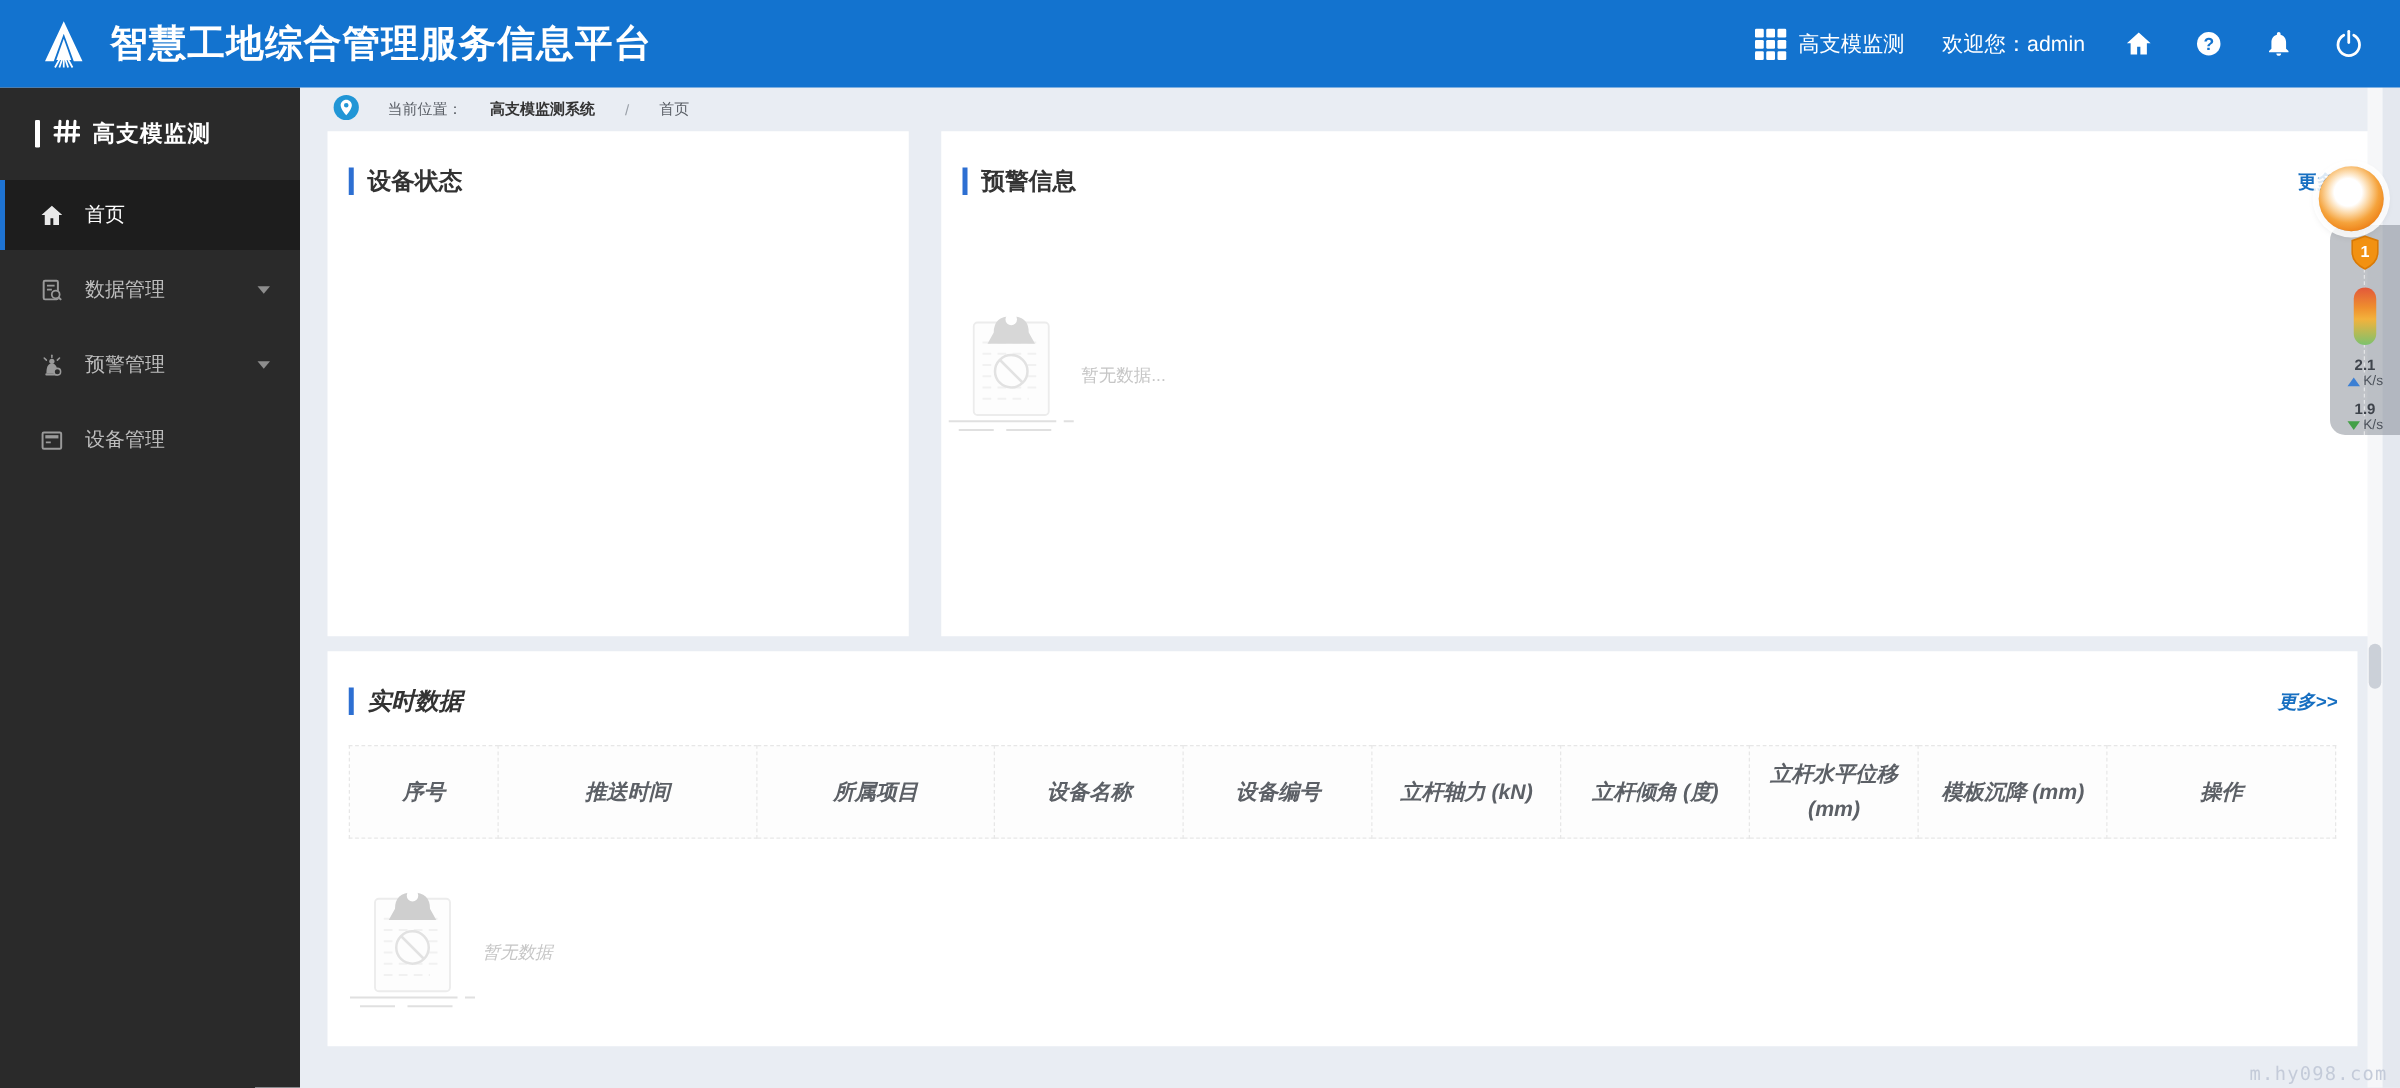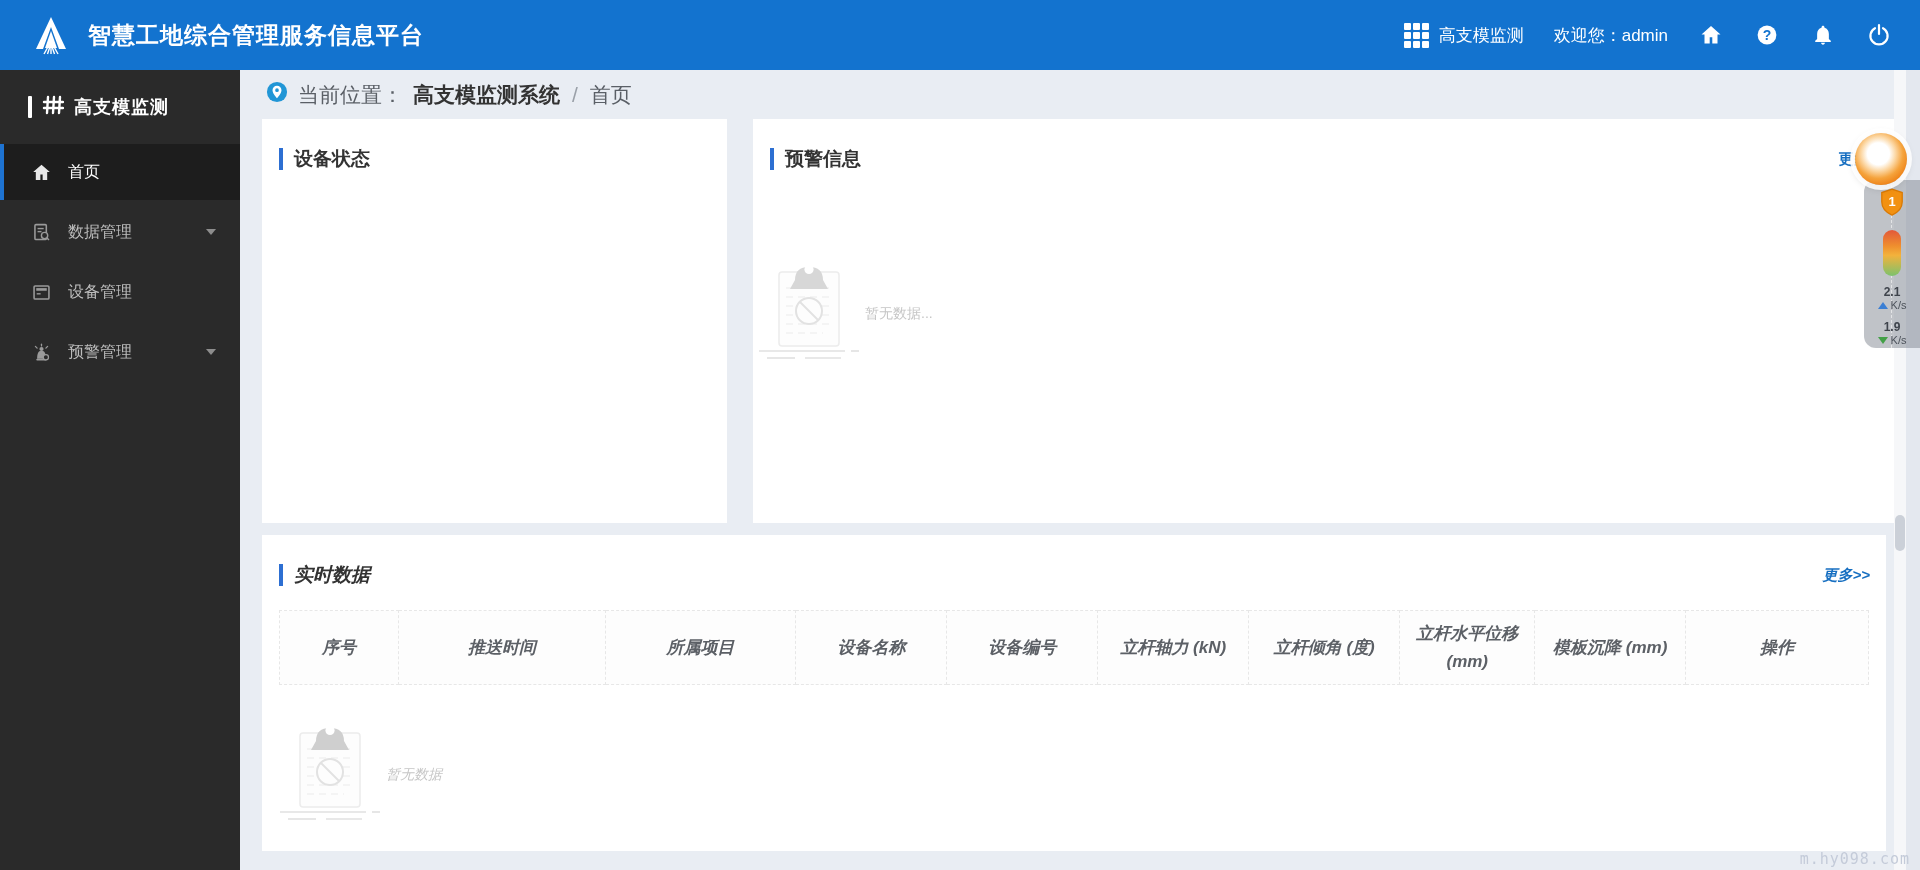--- a/index.html
+++ b/index.html
@@ -5,21 +5,21 @@
   * { margin:0; padding:0; box-sizing:border-box; }
   html,body { width:1920px; height:870px; overflow:hidden;
     font-family:"Liberation Sans","DejaVu Sans",sans-serif; background:#e9edf3; }
 
   
   .top-header { position:absolute; left:0; top:0; width:1920px; height:70px;
     background:#1373cf; display:flex; align-items:center; justify-content:space-between;
     padding:0 28px 0 30px; z-index:5; }
   .header-left { display:flex; align-items:center; gap:16px; }
   .logo-icon svg { display:block; }
-  .header-title { color:#fff; font-size:23px; font-weight:bold; letter-spacing:1px; }
+  .header-title { color:#fff; font-size:30px; font-weight:bold; letter-spacing:1px; }
   .header-right { display:flex; align-items:center; gap:30px; }
   .app-switcher { display:flex; align-items:center; gap:10px; color:#fff; font-size:17px; cursor:pointer; }
   .app-grid { display:grid; grid-template-columns:repeat(3,7px); grid-auto-rows:7px; gap:2px; }
   .app-grid span { background:#fff; border-radius:1px; }
   .welcome { color:#fff; font-size:17px; }
   .welcome b { font-weight:normal; }
   .hdr-ico { width:26px; height:26px; display:flex; align-items:center; justify-content:center; cursor:pointer; }
 
   
   .sidebar { position:absolute; left:0; top:70px; width:240px; height:800px; background:#2a2a2a; z-index:4; }
@@ -30,22 +30,22 @@
     color:#bdbdbd; font-size:16px; cursor:pointer; margin-bottom:4px; }
   .menu-item .mi-label { flex:1; }
   .menu-item.active { background:#1d1d1d; color:#fff; }
   .menu-item.active::before { content:""; position:absolute; left:0; top:0; bottom:0; width:4px; background:#1e73d2; }
   .mi-icon { width:22px; height:22px; display:flex; align-items:center; justify-content:center; }
   .caret-down { width:0; height:0; border-left:5px solid transparent; border-right:5px solid transparent;
     border-top:6px solid #8d8d8d; margin-right:24px; }
 
   
   .content { position:absolute; left:240px; top:70px; width:1680px; height:800px; background:#e9edf3; }
-  .breadcrumb { height:49px; display:flex; align-items:center; padding-left:26px; gap:10px;
-    font-size:21px; color:#5a5f66; }
+  .breadcrumb { height:35px; display:flex; align-items:center; padding-left:26px; gap:22px;
+    font-size:12px; color:#5a5f66; }
   .breadcrumb .bc-root { font-weight:bold; color:#333; cursor:pointer; }
   .breadcrumb .bc-sep { color:#9aa0a8; margin:0 2px; }
   .breadcrumb .bc-cur { color:#5a5f66; cursor:pointer; }
 
   .cards-row { display:flex; padding:0 18px 0 22px; gap:26px; height:404px; }
   .card { background:#fff; }
   .card-head { display:flex; align-items:center; padding:27px 16px 0 17px; }
   .head-bar { width:4px; height:22px; background:#2d6fd2; margin-right:11px; }
   .card-title { font-size:19px; font-weight:bold; color:#333; flex:1; }
   .more-link { font-size:15px; font-weight:bold; color:#176fc1; cursor:pointer; white-space:nowrap; }
@@ -187,44 +187,44 @@
           <line x1="18" y1="18" x2="20.5" y2="20.5" stroke="#9a9a9a" stroke-width="1.8"></line>
         </svg>
       </span>
       <span class="mi-label">数据管理</span>
       <span class="caret-down"></span>
     </div>
 
     <div class="menu-item">
       <span class="mi-icon">
         <svg width="21" height="21" viewBox="0 0 24 24">
-          <rect x="3.5" y="4.5" width="17" height="15" rx="1.2" fill="none" stroke="#9a9a9a" stroke-width="1.8"></rect>
-          <rect x="6" y="7" width="12" height="3" fill="#9a9a9a"></rect>
-          <line x1="6.5" y1="13.5" x2="11" y2="13.5" stroke="#9a9a9a" stroke-width="1.6"></line>
-        </svg>
-      </span>
-      <span class="mi-label">设备管理</span>
-    </div>
-
-    <div class="menu-item">
-      <span class="mi-icon">
-        <svg width="21" height="21" viewBox="0 0 24 24">
           <path d="M7 19c0-5 1-9 5-9s5 4 5 9z" fill="#9a9a9a"></path>
           <rect x="6" y="19" width="12" height="2" rx="1" fill="#9a9a9a"></rect>
           <circle cx="12" cy="8" r="2.4" fill="#9a9a9a"></circle>
           <g stroke="#9a9a9a" stroke-width="1.4" stroke-linecap="round">
             <line x1="5" y1="5" x2="7" y2="7"></line>
               <line x1="12" y1="2.5" x2="12" y2="4.5"></line>
               <line x1="19" y1="5" x2="17" y2="7"></line>
           </g>
           <circle cx="17" cy="17.5" r="3" fill="#2a2a2a" stroke="#9a9a9a" stroke-width="1.4"></circle>
         </svg>
       </span>
       <span class="mi-label">预警管理</span>
       <span class="caret-down"></span>
+    </div>
+
+    <div class="menu-item">
+      <span class="mi-icon">
+        <svg width="21" height="21" viewBox="0 0 24 24">
+          <rect x="3.5" y="4.5" width="17" height="15" rx="1.2" fill="none" stroke="#9a9a9a" stroke-width="1.8"></rect>
+          <rect x="6" y="7" width="12" height="3" fill="#9a9a9a"></rect>
+          <line x1="6.5" y1="13.5" x2="11" y2="13.5" stroke="#9a9a9a" stroke-width="1.6"></line>
+        </svg>
+      </span>
+      <span class="mi-label">设备管理</span>
     </div>
   </nav>
 </aside>
 
 <main class="content">
 
   <div class="breadcrumb">
     <span>
       <svg width="22" height="22" viewBox="0 0 24 24">
         <circle cx="12" cy="12" r="11" fill="#2196d6"></circle>

